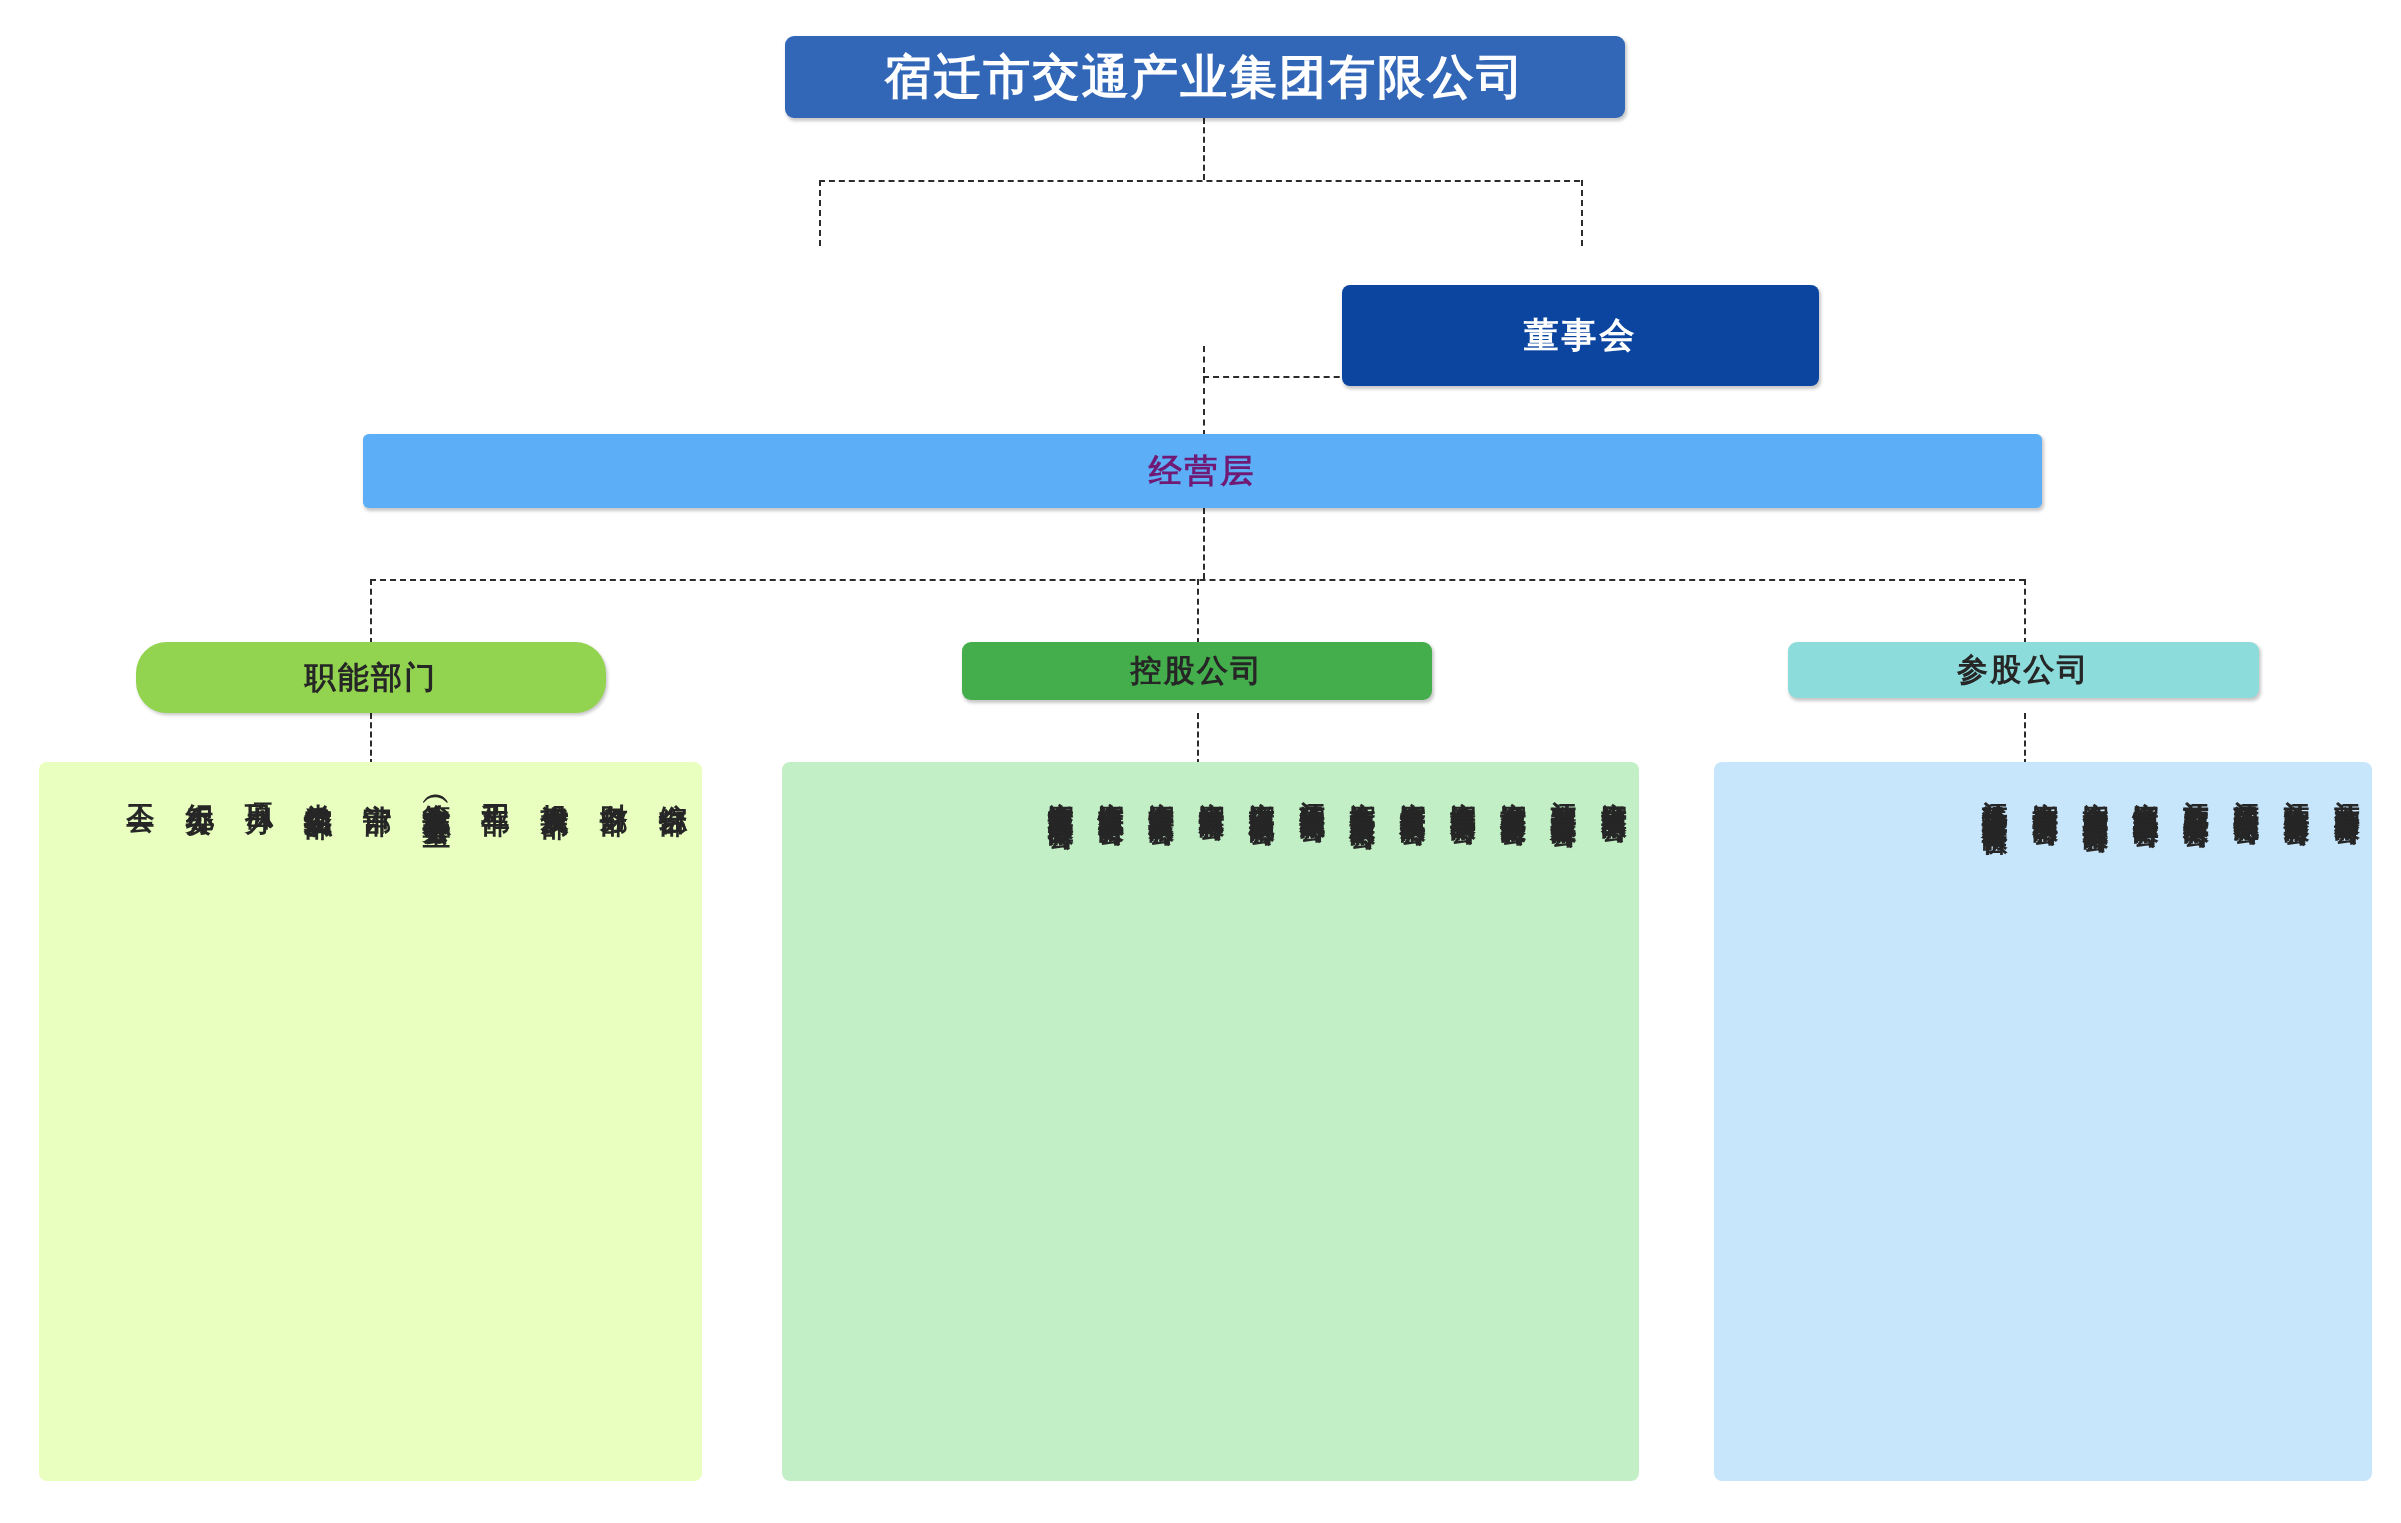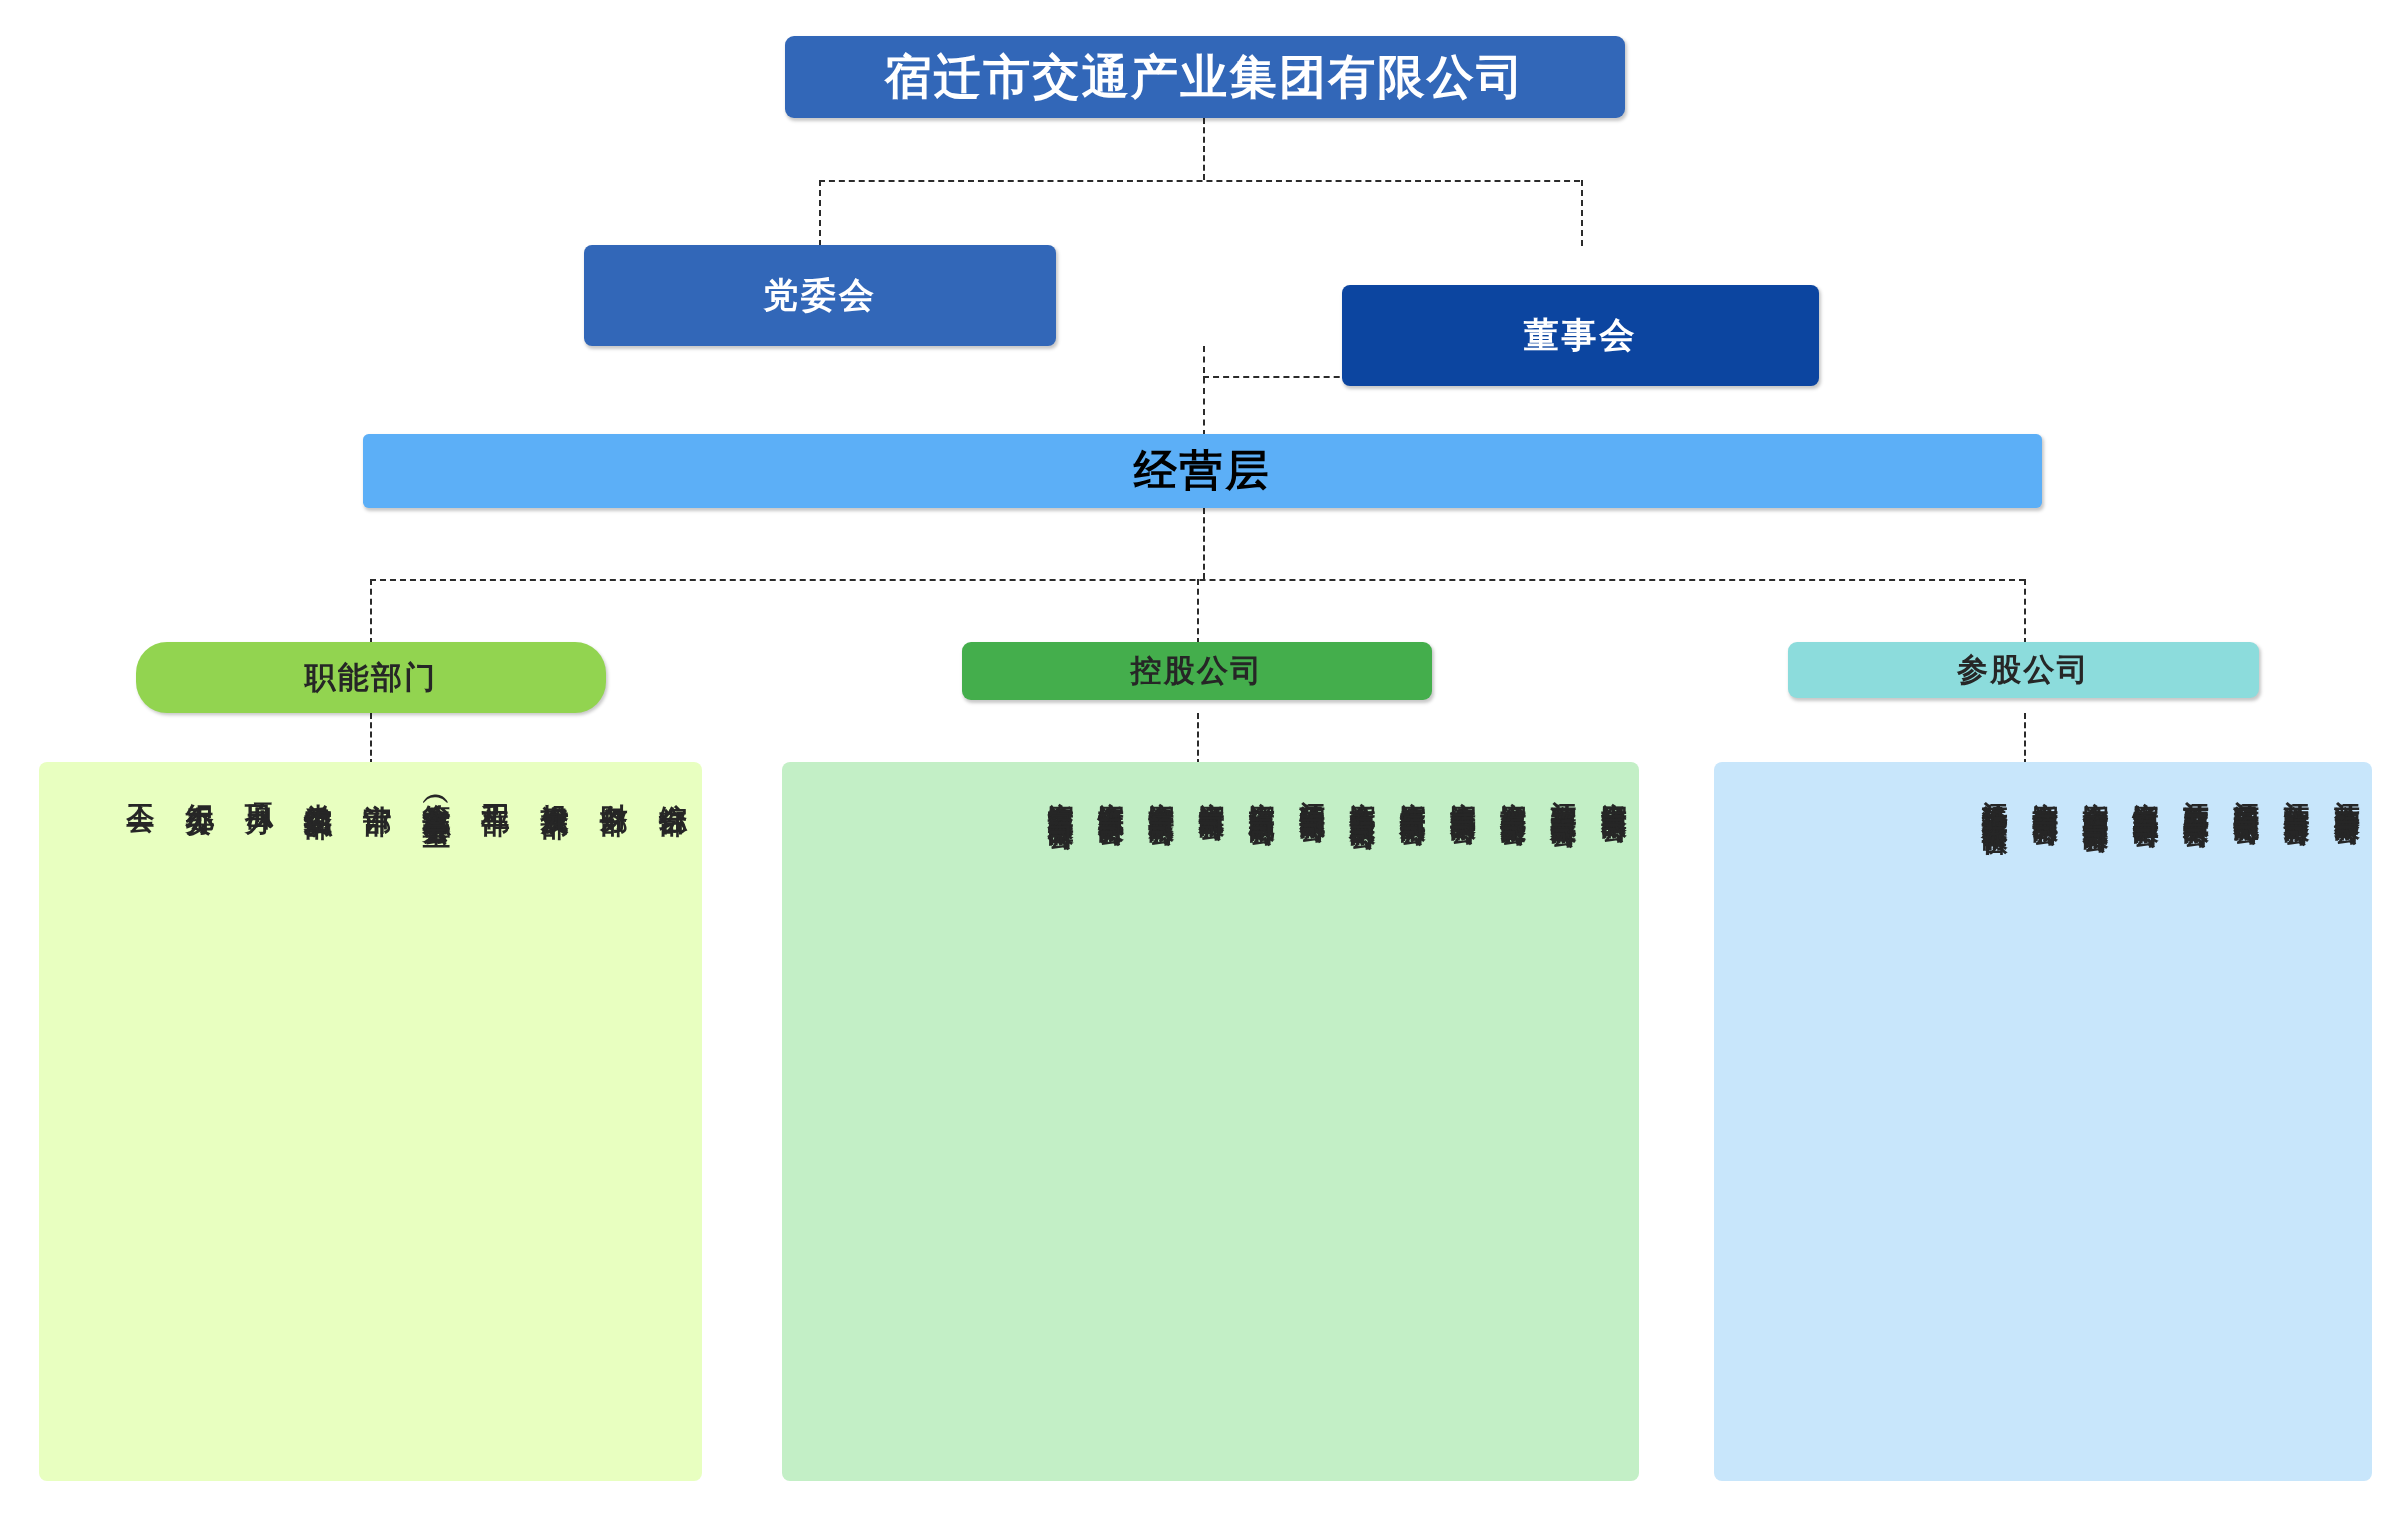--- a/index.html
+++ b/index.html
@@ -76,22 +76,22 @@
   
   #mgmt-node {
     left: 363px;
     top: 434px;
     width: 1679px;
     height: 74px;
     background: #5CAFF7;
     border-radius: 5.7px;
   }
   #mgmt-node span {
-    color: #000000;
-    font-size: 43px;
+    color: #701a75;
+    font-size: 33px;
     font-weight: bold;
     letter-spacing: 2.8px;
   }
 
   
   .cat-head {
     position: absolute;
     box-sizing: border-box;
     display: flex;
     align-items: center;
@@ -217,23 +217,20 @@
   <div class="vline" style="left: 2024px; top: 579px; height: 65px; border-left-color: rgb(43, 43, 43);"></div>
 
   <div class="vline" style="left: 370px; top: 713px; height: 52px; border-left-color: rgb(43, 43, 43);"></div>
   <div class="vline" style="left: 1197px; top: 713px; height: 52px; border-left-color: rgb(43, 43, 43);"></div>
   <div class="vline" style="left: 2024px; top: 713px; height: 52px; border-left-color: rgb(43, 43, 43);"></div>
 
   <div class="node" id="root-node" style="background: rgb(50, 103, 184);">
     <span>宿迁市交通产业集团有限公司</span>
   </div>
 
-  <div class="node" id="party-node" style="background: rgb(50, 103, 184);">
-    <span>党委会</span>
-  </div>
   <div class="node" id="board-node" style="background: rgb(12, 69, 160); margin-top: 40px;">
     <span>董事会</span>
   </div>
 
   <div class="node" id="mgmt-node" style="background: rgb(92, 175, 247);">
     <span>经营层</span>
   </div>
 
   <div class="cat-head" id="cat-head-0" style="background: rgb(146, 212, 80);">
     <span>职能部门</span>

